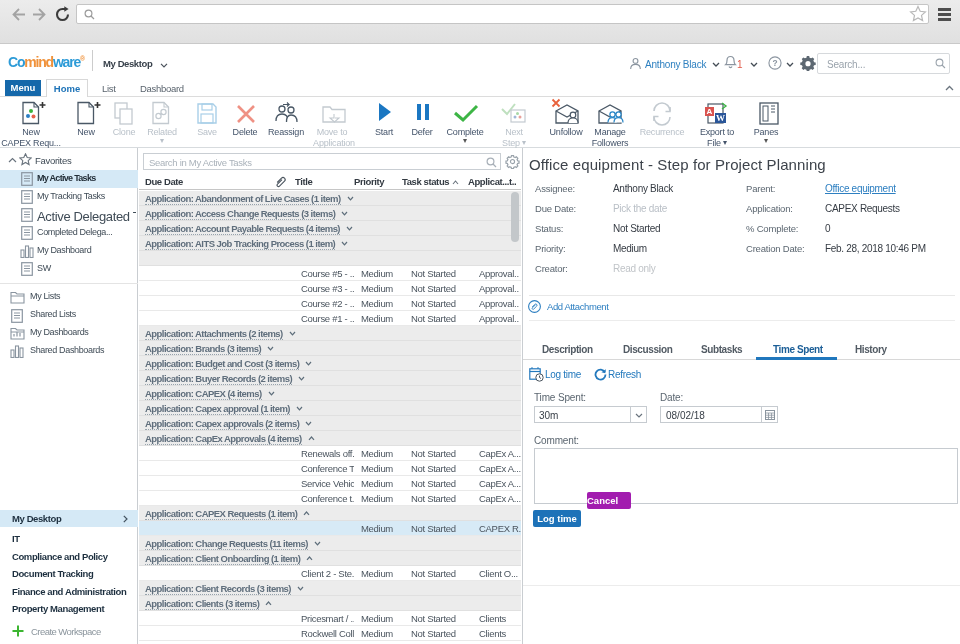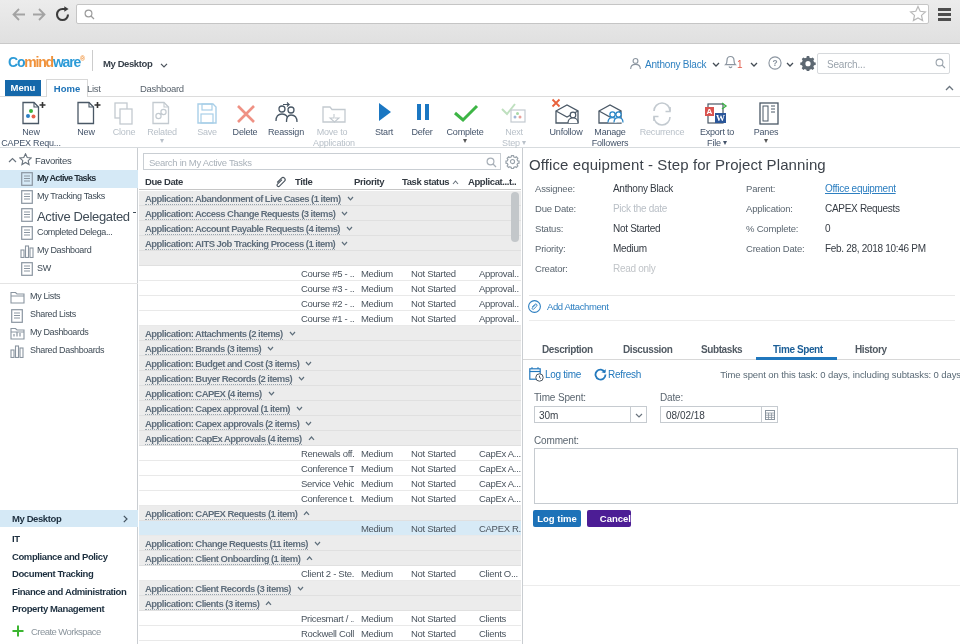--- a/index.html
+++ b/index.html
@@ -72,21 +72,21 @@
   <div class="ab" style="left:827px;top:15px;font-size:10px;letter-spacing:-0.2px;color:#9aa3ac;">Search...</div>
   <svg class="ab" style="left:935px;top:14px" width="11" height="11" viewBox="0 0 11 11">
       <circle cx="4.5" cy="4.5" r="3.4" stroke="#9aa3ac" stroke-width="1.1" fill="none"></circle>
       <path d="M7 7 L10 10" stroke="#9aa3ac" stroke-width="1.1"></path>
     </svg>
 </div>
 
 <div class="ab" style="left:0;top:79px;width:960px;height:18px;border-bottom:1px solid #dcdcdc;background:#fff;">
   <div class="ab" style="left:5px;top:1px;width:36px;height:16px;background:#1568aa;color:#fff;font-size:9.5px;font-weight:700;text-align:center;line-height:16px;">Menu</div>
   <div class="ab" style="left:46px;top:0;width:42px;height:19px;background:#fff;border:1px solid #d8d8d8;border-bottom:none;color:#1d73b8;font-size:9.5px;font-weight:700;text-align:center;line-height:18px;">Home</div>
-  <div class="ab" style="left:87px;top:4px;font-size:9.5px;letter-spacing:-0.3px;color:#5a646e;">List</div>
+  <div class="ab" style="left:102px;top:4px;font-size:9.5px;letter-spacing:-0.3px;color:#5a646e;">List</div>
   <div class="ab" style="left:140px;top:4px;font-size:9.5px;letter-spacing:-0.3px;color:#5a646e;">Dashboard</div>
   <svg class="ab" style="left:945px;top:6px" width="9" height="6" viewBox="0 0 9 6">
       <path d="M1 5 L4.5 1.5 L8 5" stroke="#6a747e" stroke-width="1.3" fill="none"></path>
     </svg>
 </div>
 <div class="ab" style="left:0;top:97px;width:960px;height:51px;background:#fff;border-bottom:1px solid #d7dbde;">
     <svg class="ab" style="left:20px;top:4px" width="26" height="26" viewBox="0 0 26 26">
       <path d="M3 1.5 H14 L18.5 6 V22.5 H3 Z" stroke="#4a5866" stroke-width="1.3" fill="none"></path>
       <path d="M14 1.5 V6 H18.5" stroke="#4a5866" stroke-width="1.1" fill="none"></path>
       <circle cx="11" cy="10" r="2" fill="#3bb33c"></circle>
@@ -487,33 +487,32 @@
       <path d="M3 1.8 V0.3 M9 1.8 V0.3" stroke="#2379bd" stroke-width="1.2"></path>
       <circle cx="10.5" cy="10.5" r="3.7" stroke="#4a545e" stroke-width="1" fill="#fff"></circle>
       <path d="M10.5 8.6 V10.5 L12 11.5" stroke="#4a545e" stroke-width="1" fill="none"></path>
     </svg>
     <div class="ab" style="left:22px;top:221px;font-size:10px;letter-spacing:-0.3px;color:#2379bd;">Log time</div>
     <svg class="ab" style="left:71px;top:220px" width="13" height="13" viewBox="0 0 13 13">
       <path d="M10.9 4.2 A5 5 0 1 0 11.5 6.5" stroke="#2379bd" stroke-width="1.8" fill="none"></path>
       <path d="M11.9 1.2 L11.3 5.2 L7.4 4.2 Z" fill="#2379bd"></path>
     </svg>
     <div class="ab" style="left:85px;top:221px;font-size:10px;letter-spacing:-0.3px;color:#2379bd;">Refresh</div>
-    <div class="ab" style="left:0;top:221px;width:438px;text-align:right;font-size:9.5px;letter-spacing:-0.1px;color:#5a6a76;white-space:nowrap;">Time spent on this task: 0 days, including subtasks: 0 days</div>
     <div class="ab" style="left:11px;top:244px;font-size:10px;letter-spacing:-0.15px;color:#5b6670;">Time Spent:</div>
     <div class="ab" style="left:137px;top:244px;font-size:10px;letter-spacing:-0.15px;color:#5b6670;">Date:</div>
     <div class="ab" style="left:11px;top:258px;width:113px;height:17px;border:1px solid #c6cbd0;background:#fff;"></div>
     <div class="ab" style="left:16px;top:262px;font-size:10px;color:#3a4149;">30m</div>
     <div class="ab" style="left:107px;top:258px;width:1px;height:17px;background:#c6cbd0;"></div>
     <svg class="ab" style="left:112px;top:265px" width="8" height="5" viewBox="0 0 8 5">
       <path d="M1 1 L4 4 L7 1" stroke="#6a747e" stroke-width="1.2" fill="none"></path>
     </svg>
     <div class="ab" style="left:137px;top:258px;width:118px;height:17px;border:1px solid #c6cbd0;background:#fff;"></div>
     <div class="ab" style="left:143px;top:262px;font-size:10px;color:#3a4149;">08/02/18</div>
     <div class="ab" style="left:238px;top:258px;width:1px;height:17px;background:#c6cbd0;"></div>
     <svg class="ab" style="left:242px;top:262px" width="10" height="10" viewBox="0 0 10 10">
       <rect x="0.5" y="0.5" width="9" height="9" stroke="#8a949e" stroke-width="1" fill="none"></rect>
       <path d="M0.5 3 H9.5 M3.5 3 V9.5 M6.5 3 V9.5 M0.5 5.2 H9.5 M0.5 7.4 H9.5" stroke="#8a949e" stroke-width="0.8"></path>
     </svg>
     <div class="ab" style="left:11px;top:287px;font-size:10px;letter-spacing:-0.15px;color:#5b6670;">Comment:</div>
     <div class="ab" style="left:11px;top:300px;width:424px;height:56px;border:1px solid #c6cbd0;background:#fff;"></div>
     <div class="ab" style="left:10px;top:362px;width:48px;height:17px;background:#1d72b8;border-radius:2px;color:#fff;font-size:9.5px;font-weight:700;text-align:center;line-height:17px;">Log time</div>
-    <div class="ab" style="left:64px;top:362px;width:44px;height:17px;background:#4c1d95;border-radius:2px;color:#fff;font-size:9.5px;font-weight:700;text-align:right;line-height:17px;">Cancel</div>
+    <div class="ab" style="left:64px;top:344px;width:44px;height:17px;background:#a21caf;border-radius:2px;color:#fff;font-size:9.5px;font-weight:700;text-align:left;line-height:17px;">Cancel</div>
     <div class="ab" style="left:0;top:437px;width:438px;height:1px;background:#ececec;"></div>
   </div>
 </body></html>

